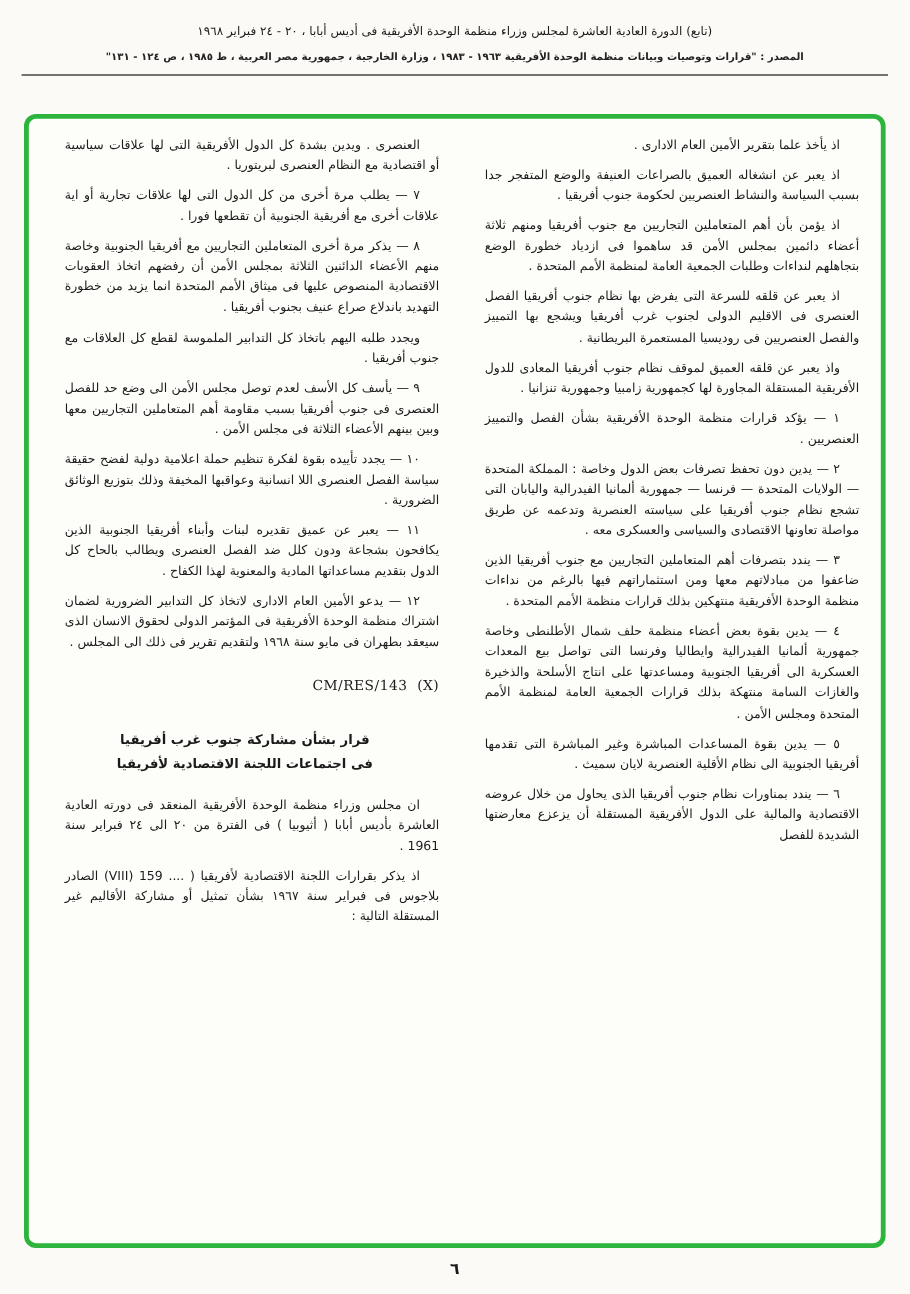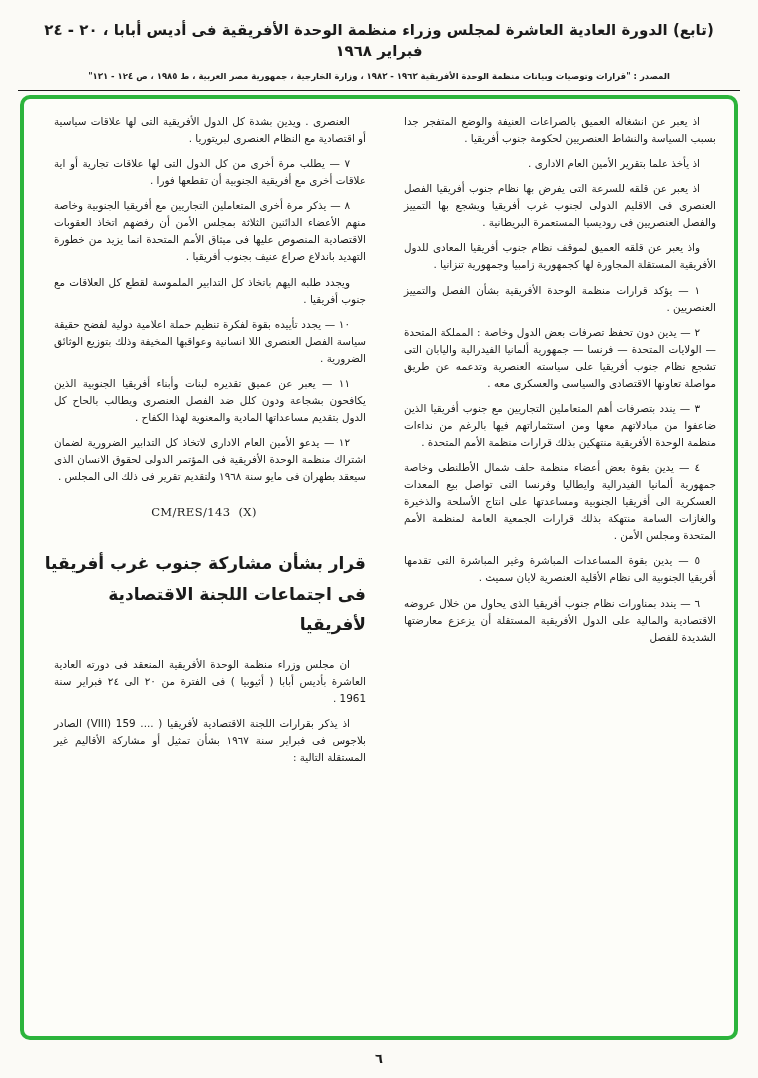--- a/index.html
+++ b/index.html
@@ -14,22 +14,22 @@
     font-family: "DejaVu Sans", sans-serif;
   }
 
   
   .doc-header {
     direction: rtl;
     text-align: center;
     padding-top: 20px;
   }
   .doc-title {
-    font-size: 15px;
-    font-weight: bold;
+    font-size: 10px;
+    font-weight: normal;
     line-height: 1.4;
     padding: 0 30px;
   }
   .doc-source {
     font-size: 8.5px;
     font-weight: bold;
     margin-top: 9px;
     padding: 0 24px;
     color: #222;
   }
@@ -69,32 +69,32 @@
     font-size: 10.4px;
     line-height: 1.64;
     margin: 0 0 8px 12px;
   }
   .block.para {
     text-align: justify;
     text-indent: 16px;
   }
   .block.ref {
     direction: ltr;
-    text-align: center;
+    text-align: right;
     font-family: "DejaVu Serif", serif;
     font-size: 11.5px;
     letter-spacing: 0.4px;
     margin: 18px 0 26px 0;
     white-space: pre;
   }
   .block.heading {
     font-weight: bold;
-    text-align: right;
+    text-align: center;
     text-indent: 0;
-    font-size: 17px;
+    font-size: 11px;
     line-height: 1.8;
     white-space: pre-line;
     margin: 0 0 16px 0;
   }
 
   
   .page-number {
     position: absolute;
     bottom: 12px;
     left: 0;
@@ -109,36 +109,38 @@
 
 <header class="doc-header">
   <div class="doc-title">(تابع) الدورة العادية العاشرة لمجلس وزراء منظمة الوحدة الأفريقية فى أديس أبابا ، ٢٠ - ٢٤ فبراير ١٩٦٨</div>
   <div class="doc-source">المصدر : "قرارات وتوصيات وبيانات منظمة الوحدة الأفريقية ١٩٦٣ - ١٩٨٣ ، وزارة الخارجية ، جمهورية مصر العربية ، ط ١٩٨٥ ، ص ١٢٤ - ١٣١"</div>
   <hr class="doc-divider">
 </header>
 
 <section class="content-box" style="border-color: rgb(44, 180, 60);">
   <div class="columns">
     <div class="col">
+        <div class="block para">اذ يأخذ علما بتقرير الأمين العام الادارى .</div>
         <div class="block para">اذ يعبر عن انشغاله العميق بالصراعات العنيفة والوضع المتفجر جدا بسبب السياسة والنشاط العنصريين لحكومة جنوب أفريقيا .</div>
-        <div class="block para">اذ يأخذ علما بتقرير الأمين العام الادارى .</div>
+        <div class="block para">اذ يؤمن بأن أهم المتعاملين التجاريين مع جنوب أفريقيا ومنهم ثلاثة أعضاء دائمين بمجلس الأمن قد ساهموا فى ازدياد خطورة الوضع بتجاهلهم لنداءات وطلبات الجمعية العامة لمنظمة الأمم المتحدة .</div>
         <div class="block para">اذ يعبر عن قلقه للسرعة التى يفرض بها نظام جنوب أفريقيا الفصل العنصرى فى الاقليم الدولى لجنوب غرب أفريقيا ويشجع بها التمييز والفصل العنصريين فى روديسيا المستعمرة البريطانية .</div>
         <div class="block para">واذ يعبر عن قلقه العميق لموقف نظام جنوب أفريقيا المعادى للدول الأفريقية المستقلة المجاورة لها كجمهورية زامبيا وجمهورية تنزانيا .</div>
         <div class="block para">١ — يؤكد قرارات منظمة الوحدة الأفريقية بشأن الفصل والتمييز العنصريين .</div>
         <div class="block para">٢ — يدين دون تحفظ تصرفات بعض الدول وخاصة : المملكة المتحدة — الولايات المتحدة — فرنسا — جمهورية ألمانيا الفيدرالية واليابان التى تشجع نظام جنوب أفريقيا على سياسته العنصرية وتدعمه عن طريق مواصلة تعاونها الاقتصادى والسياسى والعسكرى معه .</div>
         <div class="block para">٣ — يندد بتصرفات أهم المتعاملين التجاريين مع جنوب أفريقيا الذين ضاعفوا من مبادلاتهم معها ومن استثماراتهم فيها بالرغم من نداءات منظمة الوحدة الأفريقية منتهكين بذلك قرارات منظمة الأمم المتحدة .</div>
         <div class="block para">٤ — يدين بقوة بعض أعضاء منظمة حلف شمال الأطلنطى وخاصة جمهورية ألمانيا الفيدرالية وايطاليا وفرنسا التى تواصل بيع المعدات العسكرية الى أفريقيا الجنوبية ومساعدتها على انتاج الأسلحة والذخيرة والغازات السامة منتهكة بذلك قرارات الجمعية العامة لمنظمة الأمم المتحدة ومجلس الأمن .</div>
         <div class="block para">٥ — يدين بقوة المساعدات المباشرة وغير المباشرة التى تقدمها أفريقيا الجنوبية الى نظام الأقلية العنصرية لايان سميث .</div>
         <div class="block para">٦ — يندد بمناورات نظام جنوب أفريقيا الذى يحاول من خلال عروضه الاقتصادية والمالية على الدول الأفريقية المستقلة أن يزعزع معارضتها الشديدة للفصل</div>
       </div>
     <div class="col">
         <div class="block para">العنصرى . ويدين بشدة كل الدول الأفريقية التى لها علاقات سياسية أو اقتصادية مع النظام العنصرى لبريتوريا .</div>
         <div class="block para">٧ — يطلب مرة أخرى من كل الدول التى لها علاقات تجارية أو اية علاقات أخرى مع أفريقية الجنوبية أن تقطعها فورا .</div>
         <div class="block para">٨ — يذكر مرة أخرى المتعاملين التجاريين مع أفريقيا الجنوبية وخاصة منهم الأعضاء الدائنين الثلاثة بمجلس الأمن أن رفضهم اتخاذ العقوبات الاقتصادية المنصوص عليها فى ميثاق الأمم المتحدة انما يزيد من خطورة التهديد باندلاع صراع عنيف بجنوب أفريقيا .</div>
         <div class="block para">ويجدد طلبه اليهم باتخاذ كل التدابير الملموسة لقطع كل العلاقات مع جنوب أفريقيا .</div>
+        <div class="block para">٩ — يأسف كل الأسف لعدم توصل مجلس الأمن الى وضع حد للفصل العنصرى فى جنوب أفريقيا بسبب مقاومة أهم المتعاملين التجاريين معها وبين بينهم الأعضاء الثلاثة فى مجلس الأمن .</div>
         <div class="block para">١٠ — يجدد تأييده بقوة لفكرة تنظيم حملة اعلامية دولية لفضح حقيقة سياسة الفصل العنصرى اللا انسانية وعواقبها المخيفة وذلك بتوزيع الوثائق الضرورية .</div>
         <div class="block para">١١ — يعبر عن عميق تقديره لبنات وأبناء أفريقيا الجنوبية الذين يكافحون بشجاعة ودون كلل ضد الفصل العنصرى ويطالب بالحاح كل الدول بتقديم مساعداتها المادية والمعنوية لهذا الكفاح .</div>
         <div class="block para">١٢ — يدعو الأمين العام الادارى لاتخاذ كل التدابير الضرورية لضمان اشتراك منظمة الوحدة الأفريقية فى المؤتمر الدولى لحقوق الانسان الذى سيعقد بطهران فى مايو سنة ١٩٦٨ ولتقديم تقرير فى ذلك الى المجلس .</div>
         <div class="block ref">CM/RES/143  (X)</div>
         <div class="block heading">قرار بشأن مشاركة جنوب غرب أفريقيا
 فى اجتماعات اللجنة الاقتصادية لأفريقيا</div>
         <div class="block para">ان مجلس وزراء منظمة الوحدة الأفريقية المنعقد فى دورته العادية العاشرة بأديس أبابا ( أثيوبيا ) فى الفترة من ٢٠ الى ٢٤ فبراير سنة 1961 .</div>
         <div class="block para">اذ يذكر بقرارات اللجنة الاقتصادية لأفريقيا ( .... 159 (VIII) الصادر بلاجوس فى فبراير سنة ١٩٦٧ بشأن تمثيل أو مشاركة الأقاليم غير المستقلة التالية :</div>
       </div>
   </div>

